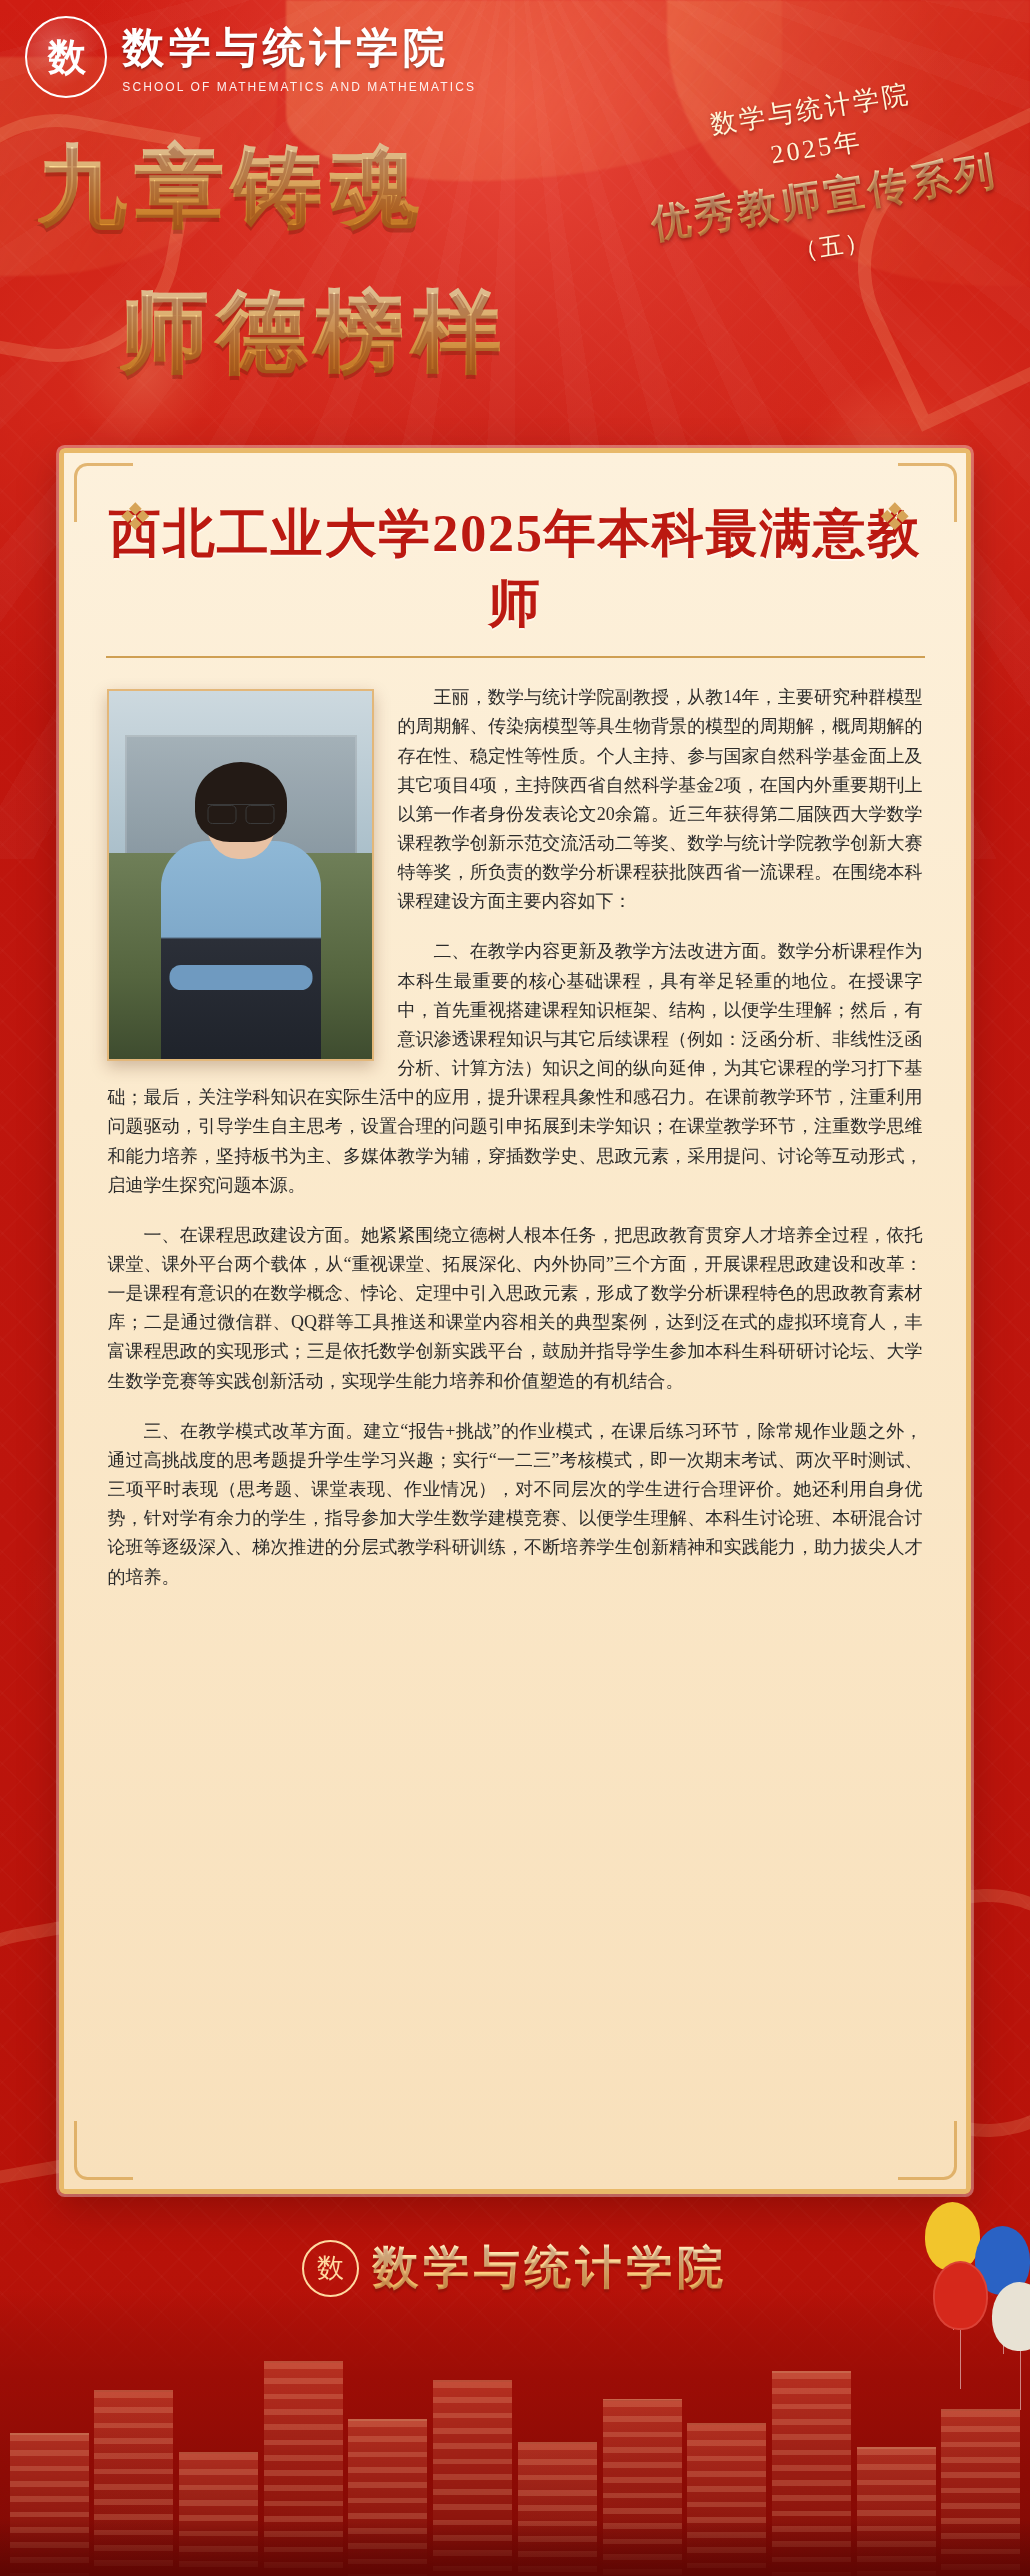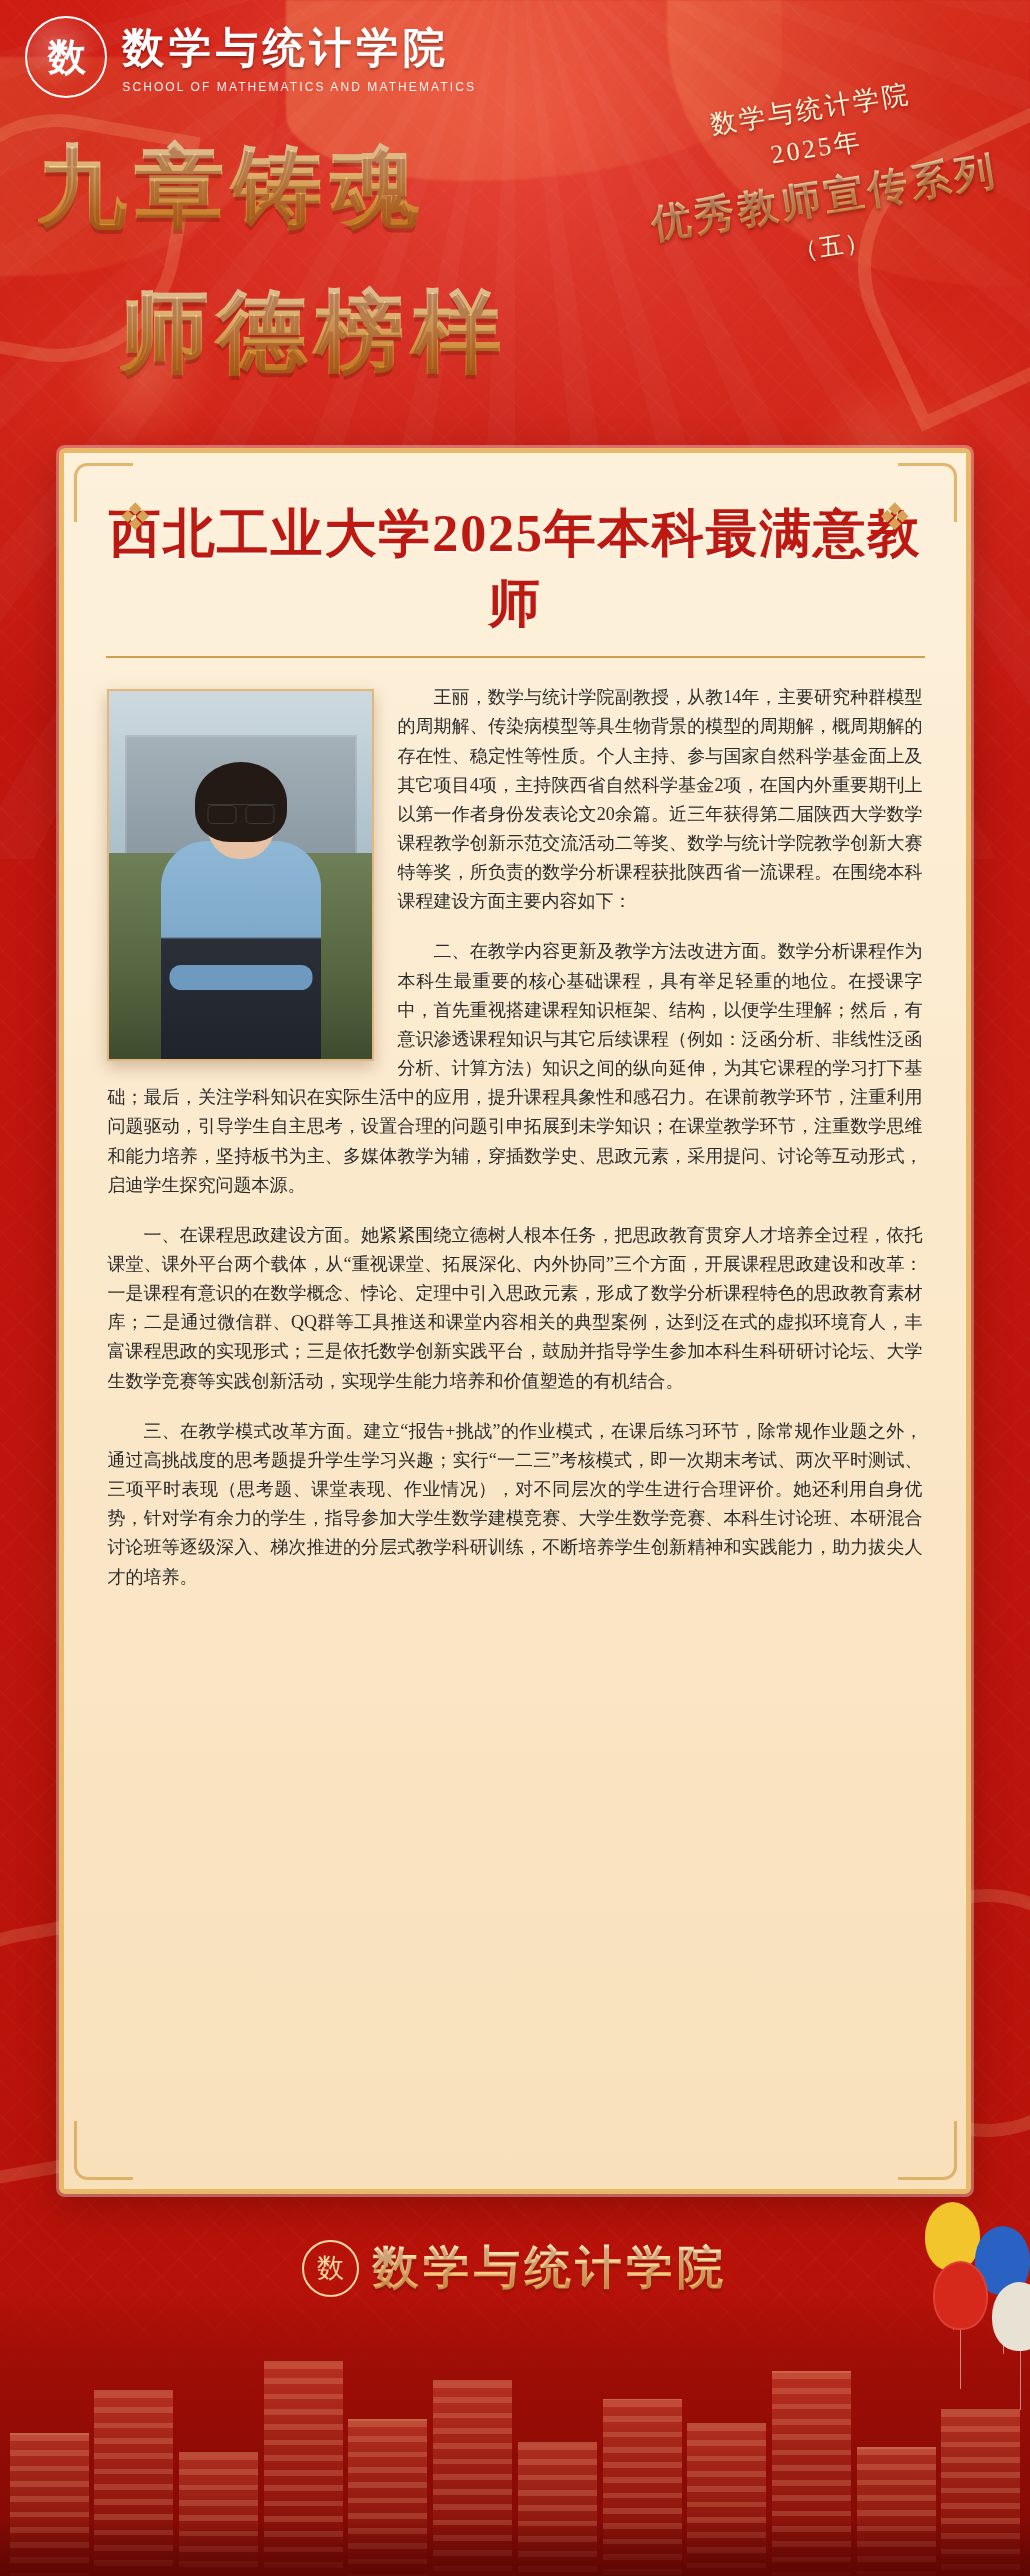--- a/index.html
+++ b/index.html
@@ -338,21 +338,21 @@
       <div class="p-body"></div>
       <div class="p-arms"></div>
       <div class="p-head"></div>
       <div class="p-hair"></div>
       <div class="p-glass"></div>
     </div>
 
     <p class="para first">王丽，数学与统计学院副教授，从教14年，主要研究种群模型的周期解、传染病模型等具生物背景的模型的周期解，概周期解的存在性、稳定性等性质。个人主持、参与国家自然科学基金面上及其它项目4项，主持陕西省自然科学基金2项，在国内外重要期刊上以第一作者身份发表论文20余篇。近三年获得第二届陕西大学数学课程教学创新示范交流活动二等奖、数学与统计学院教学创新大赛特等奖，所负责的数学分析课程获批陕西省一流课程。在围绕本科课程建设方面主要内容如下：</p>
     <p class="para">二、在教学内容更新及教学方法改进方面。数学分析课程作为本科生最重要的核心基础课程，具有举足轻重的地位。在授课字中，首先重视搭建课程知识框架、结构，以便学生理解；然后，有意识渗透课程知识与其它后续课程（例如：泛函分析、非线性泛函分析、计算方法）知识之间的纵向延伸，为其它课程的学习打下基础；最后，关注学科知识在实际生活中的应用，提升课程具象性和感召力。在课前教学环节，注重利用问题驱动，引导学生自主思考，设置合理的问题引申拓展到未学知识；在课堂教学环节，注重数学思维和能力培养，坚持板书为主、多媒体教学为辅，穿插数学史、思政元素，采用提问、讨论等互动形式，启迪学生探究问题本源。</p>
     <p class="para">一、在课程思政建设方面。她紧紧围绕立德树人根本任务，把思政教育贯穿人才培养全过程，依托课堂、课外平台两个载体，从“重视课堂、拓展深化、内外协同”三个方面，开展课程思政建设和改革：一是课程有意识的在数学概念、悖论、定理中引入思政元素，形成了数学分析课程特色的思政教育素材库；二是通过微信群、QQ群等工具推送和课堂内容相关的典型案例，达到泛在式的虚拟环境育人，丰富课程思政的实现形式；三是依托数学创新实践平台，鼓励并指导学生参加本科生科研研讨论坛、大学生数学竞赛等实践创新活动，实现学生能力培养和价值塑造的有机结合。</p>
-    <p class="para">三、在教学模式改革方面。建立“报告+挑战”的作业模式，在课后练习环节，除常规作业题之外，通过高挑战度的思考题提升学生学习兴趣；实行“一二三”考核模式，即一次期末考试、两次平时测试、三项平时表现（思考题、课堂表现、作业情况），对不同层次的学生进行合理评价。她还利用自身优势，针对学有余力的学生，指导参加大学生数学建模竞赛、大学生数学竞赛、本科生讨论班、本研混合讨论班等逐级深入、梯次推进的分层式教学科研训练，不断培养学生创新精神和实践能力，助力拔尖人才的培养。</p>
+    <p class="para">三、在教学模式改革方面。建立“报告+挑战”的作业模式，在课后练习环节，除常规作业题之外，通过高挑战度的思考题提升学生学习兴趣；实行“一二三”考核模式，即一次期末考试、两次平时测试、三项平时表现（思考题、课堂表现、作业情况），对不同层次的学生进行合理评价。她还利用自身优势，针对学有余力的学生，指导参加大学生数学建模竞赛、以便学生理解、本科生讨论班、本研混合讨论班等逐级深入、梯次推进的分层式教学科研训练，不断培养学生创新精神和实践能力，助力拔尖人才的培养。</p>
     <div style="clear:both"></div>
   </div>
 </div>
 
 <div class="balloons">
   <div class="balloon b1"></div>
   <div class="balloon b2"></div>
   <div class="balloon b3"></div>
   <div class="balloon b4"></div>
 </div>

